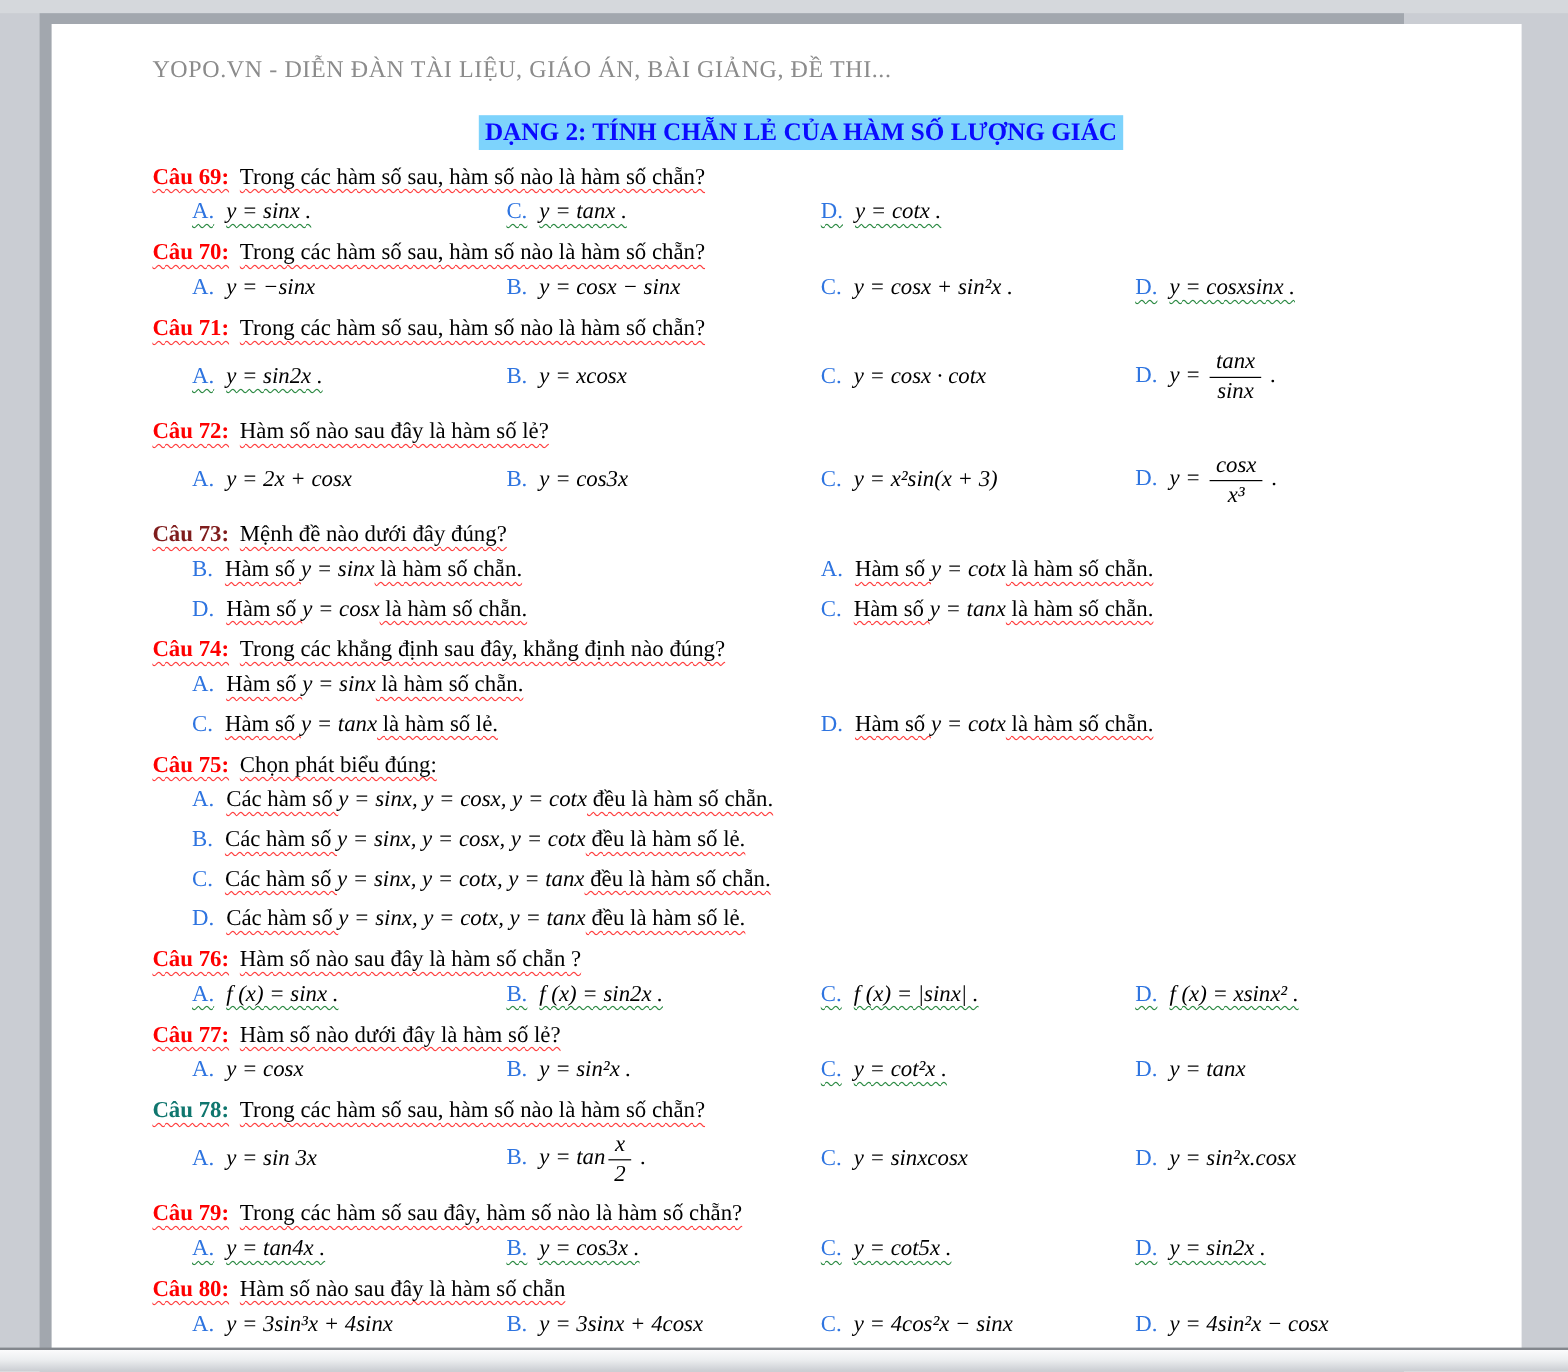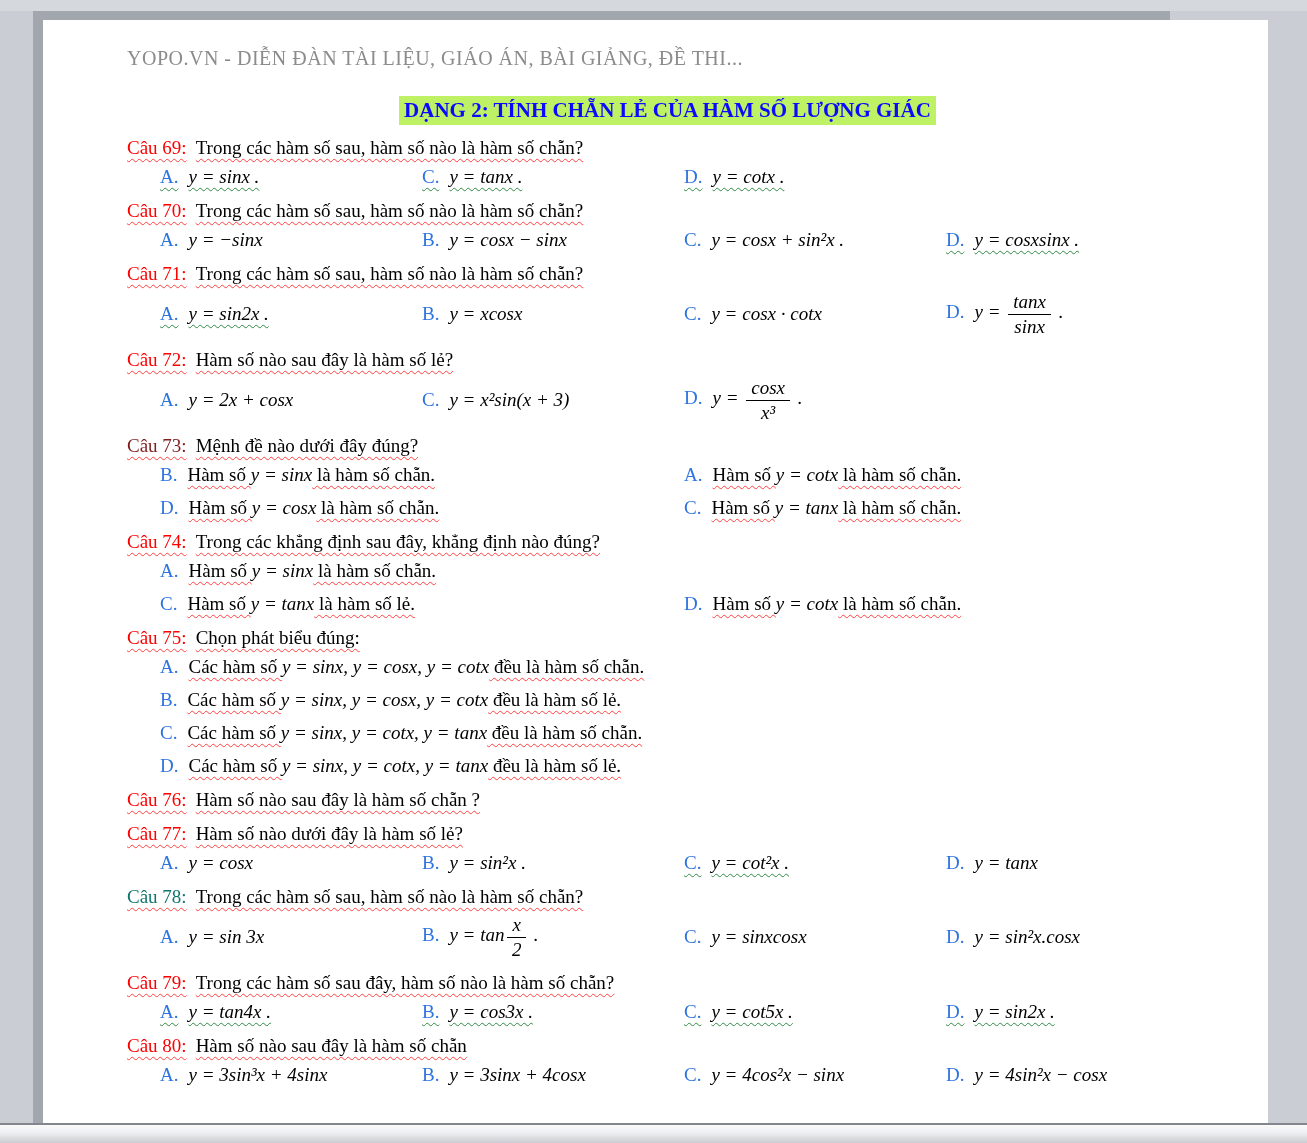--- a/index.html
+++ b/index.html
@@ -28,21 +28,21 @@
     color:#8b8b8b;
   }
   .title-wrap { margin-top:26px; text-align:center; }
   .section-title {
     display:inline-block;
     font-size:21px; line-height:27px;
     font-weight:bold;
     padding:1px 5px;
   }
   .q-head { margin-top:11px; font-size:19px; line-height:23px; }
-  .q-num { font-weight:normal; margin-right:9px;text-align:right; }
+  .q-num { font-weight:bold; margin-right:9px;text-align:right; }
   .q-text { color:#000; }
   .wavy-red {
     text-decoration-line:underline;
     text-decoration-style:wavy;
     text-decoration-color:#ff4040;
     text-decoration-thickness:1px;
     text-underline-offset:4px;
   }
   .wavy-green {
     text-decoration-line:underline;
@@ -74,21 +74,21 @@
 </style>
 </head>
 <body>
 
 <div class="top-strip"></div>
 
 <div class="page-frame">
   <div class="page">
     <div class="doc-header" style="color: rgb(139, 139, 139);">YOPO.VN - DIỄN ĐÀN TÀI LIỆU, GIÁO ÁN, BÀI GIẢNG, ĐỀ THI...</div>
     <div class="title-wrap">
-      <span class="section-title" style="color: rgb(10, 10, 255); background: #bef264;">DẠNG 2: TÍNH CHẴN LẺ CỦA HÀM SỐ LƯỢNG GIÁC</span>
+      <span class="section-title" style="color: rgb(10, 10, 255); background: #7dd3fc;">DẠNG 2: TÍNH CHẴN LẺ CỦA HÀM SỐ LƯỢNG GIÁC</span>
     </div>
     <div id="questions">
         <div class="q-head"><span class="q-num wavy-red" style="color: rgb(254, 0, 0);">Câu 69:</span><span class="q-text wavy-red">Trong các hàm số sau, hàm số nào là hàm số chẵn?</span></div>
         <div class="opt-row cols4">
           <span class="opt"><span class="opt-label wavy-green" style="color: rgb(46, 116, 224);">A.</span><span class="math wavy-green">y = sinx .</span></span>
           <span class="opt"><span class="opt-label wavy-green" style="color: rgb(46, 116, 224);">C.</span><span class="math wavy-green">y = tanx .</span></span>
           <span class="opt"><span class="opt-label wavy-green" style="color: rgb(46, 116, 224);">D.</span><span class="math wavy-green">y = cotx .</span></span>
         </div>
         <div class="q-head"><span class="q-num wavy-red" style="color: rgb(254, 0, 0);">Câu 70:</span><span class="q-text wavy-red">Trong các hàm số sau, hàm số nào là hàm số chẵn?</span></div>
         <div class="opt-row cols4">
@@ -103,20 +103,21 @@
           <span class="opt"><span class="opt-label" style="color: rgb(46, 116, 224);">B.</span><span class="math">y = xcosx</span></span>
           <span class="opt"><span class="opt-label" style="color: rgb(46, 116, 224);">C.</span><span class="math">y = cosx · cotx</span></span>
           <span class="opt"><span class="opt-label" style="color: rgb(46, 116, 224);">D.</span><span class="math"><span>y = </span><span class="frac">
                 <span class="num">tanx</span>
                 <span class="den">sinx</span>
               </span><span> .</span></span></span>
         </div>
         <div class="q-head"><span class="q-num wavy-red" style="color: rgb(254, 0, 0);">Câu 72:</span><span class="q-text wavy-red">Hàm số nào sau đây là hàm số lẻ?</span></div>
         <div class="opt-row cols4">
           <span class="opt"><span class="opt-label" style="color: rgb(46, 116, 224);">A.</span><span class="math">y = 2x + cosx</span></span>
+          <span class="opt"><span class="opt-label" style="color: rgb(46, 116, 224);">B.</span><span class="math">y = cos3x</span></span>
           <span class="opt"><span class="opt-label" style="color: rgb(46, 116, 224);">C.</span><span class="math">y = x²sin(x + 3)</span></span>
           <span class="opt"><span class="opt-label" style="color: rgb(46, 116, 224);">D.</span><span class="math"><span>y = </span><span class="frac">
                 <span class="num">cosx</span>
                 <span class="den">x³</span>
               </span><span> .</span></span></span>
         </div>
         <div class="q-head"><span class="q-num wavy-red" style="color: #7f1d1d;">Câu 73:</span><span class="q-text wavy-red">Mệnh đề nào dưới đây đúng?</span></div>
         <div class="opt-row cols2">
           <span class="opt"><span class="opt-label" style="color: rgb(46, 116, 224);">B.</span><span class="opt-pre wavy-red">Hàm số </span><span class="math">y = sinx</span><span class="opt-post wavy-red"> là hàm số chẵn.</span></span>
           <span class="opt"><span class="opt-label" style="color: rgb(46, 116, 224);">A.</span><span class="opt-pre wavy-red">Hàm số </span><span class="math">y = cotx</span><span class="opt-post wavy-red"> là hàm số chẵn.</span></span>
@@ -140,20 +141,26 @@
         <div class="opt-row rowgap">
           <span class="opt"><span class="opt-label" style="color: rgb(46, 116, 224);">B.</span><span class="opt-pre wavy-red">Các hàm số </span><span class="math">y = sinx, y = cosx, y = cotx</span><span class="opt-post wavy-red"> đều là hàm số lẻ.</span></span>
         </div>
         <div class="opt-row rowgap">
           <span class="opt"><span class="opt-label" style="color: rgb(46, 116, 224);">C.</span><span class="opt-pre wavy-red">Các hàm số </span><span class="math">y = sinx, y = cotx, y = tanx</span><span class="opt-post wavy-red"> đều là hàm số chẵn.</span></span>
         </div>
         <div class="opt-row rowgap">
           <span class="opt"><span class="opt-label" style="color: rgb(46, 116, 224);">D.</span><span class="opt-pre wavy-red">Các hàm số </span><span class="math">y = sinx, y = cotx, y = tanx</span><span class="opt-post wavy-red"> đều là hàm số lẻ.</span></span>
         </div>
         <div class="q-head"><span class="q-num wavy-red" style="color: rgb(254, 0, 0);">Câu 76:</span><span class="q-text wavy-red">Hàm số nào sau đây là hàm số chẵn ?</span></div>
+        <div class="opt-row cols4">
+          <span class="opt"><span class="opt-label wavy-green" style="color: rgb(46, 116, 224);">A.</span><span class="math wavy-green">f (x) = sinx .</span></span>
+          <span class="opt"><span class="opt-label wavy-green" style="color: rgb(46, 116, 224);">B.</span><span class="math wavy-green">f (x) = sin2x .</span></span>
+          <span class="opt"><span class="opt-label wavy-green" style="color: rgb(46, 116, 224);">C.</span><span class="math wavy-green">f (x) = |sinx| .</span></span>
+          <span class="opt"><span class="opt-label wavy-green" style="color: rgb(46, 116, 224);">D.</span><span class="math wavy-green">f (x) = xsinx² .</span></span>
+        </div>
         <div class="q-head"><span class="q-num wavy-red" style="color: rgb(254, 0, 0);">Câu 77:</span><span class="q-text wavy-red">Hàm số nào dưới đây là hàm số lẻ?</span></div>
         <div class="opt-row cols4">
           <span class="opt"><span class="opt-label" style="color: rgb(46, 116, 224);">A.</span><span class="math">y = cosx</span></span>
           <span class="opt"><span class="opt-label" style="color: rgb(46, 116, 224);">B.</span><span class="math">y = sin²x .</span></span>
           <span class="opt"><span class="opt-label wavy-green" style="color: rgb(46, 116, 224);">C.</span><span class="math wavy-green">y = cot²x .</span></span>
           <span class="opt"><span class="opt-label" style="color: rgb(46, 116, 224);">D.</span><span class="math">y = tanx</span></span>
         </div>
         <div class="q-head"><span class="q-num wavy-red" style="color: #0f766e;">Câu 78:</span><span class="q-text wavy-red">Trong các hàm số sau, hàm số nào là hàm số chẵn?</span></div>
         <div class="opt-row cols4">
           <span class="opt"><span class="opt-label" style="color: rgb(46, 116, 224);">A.</span><span class="math">y = sin 3x</span></span>

